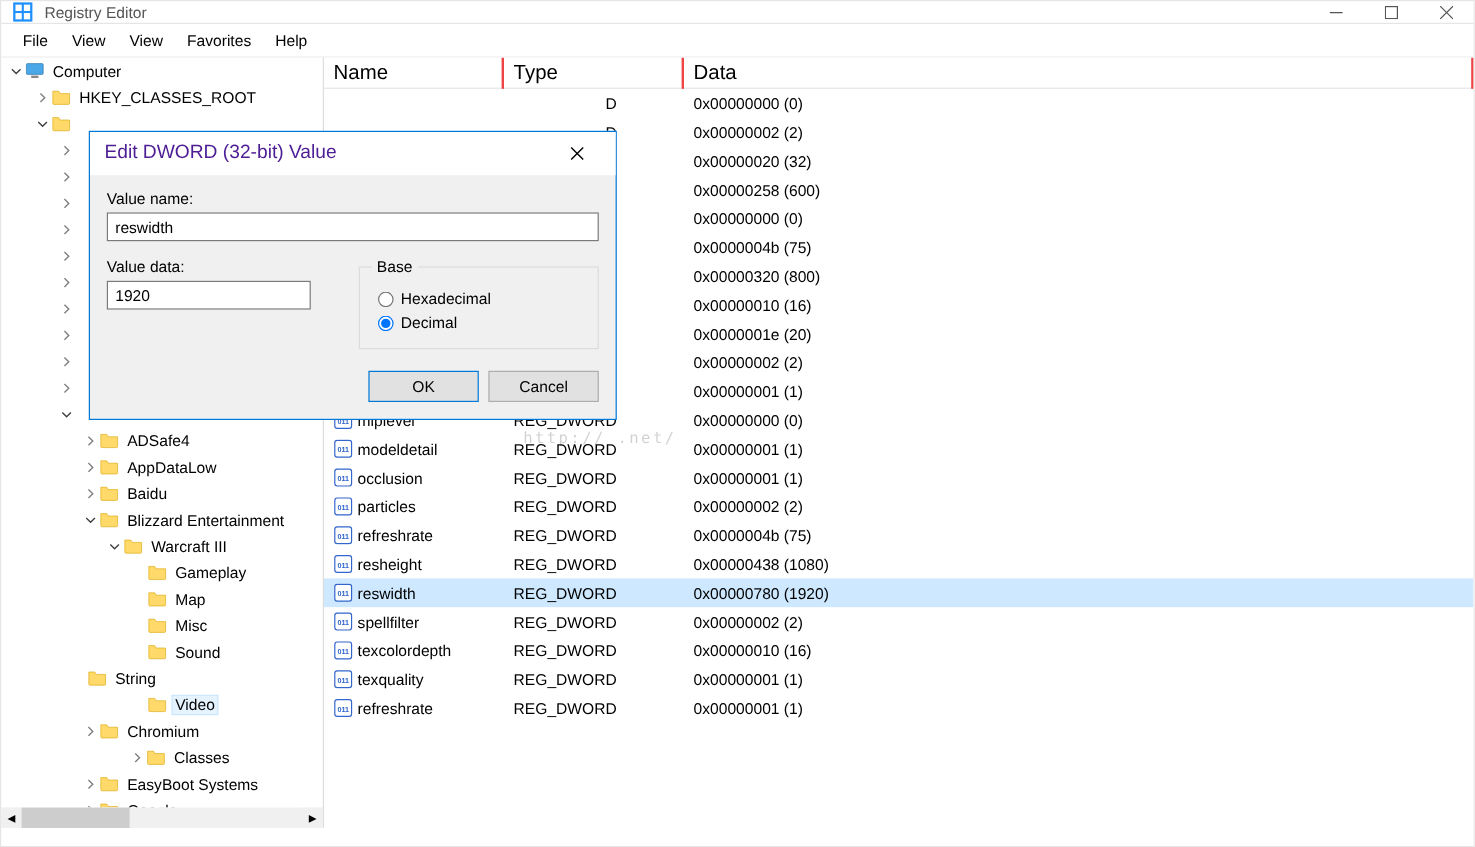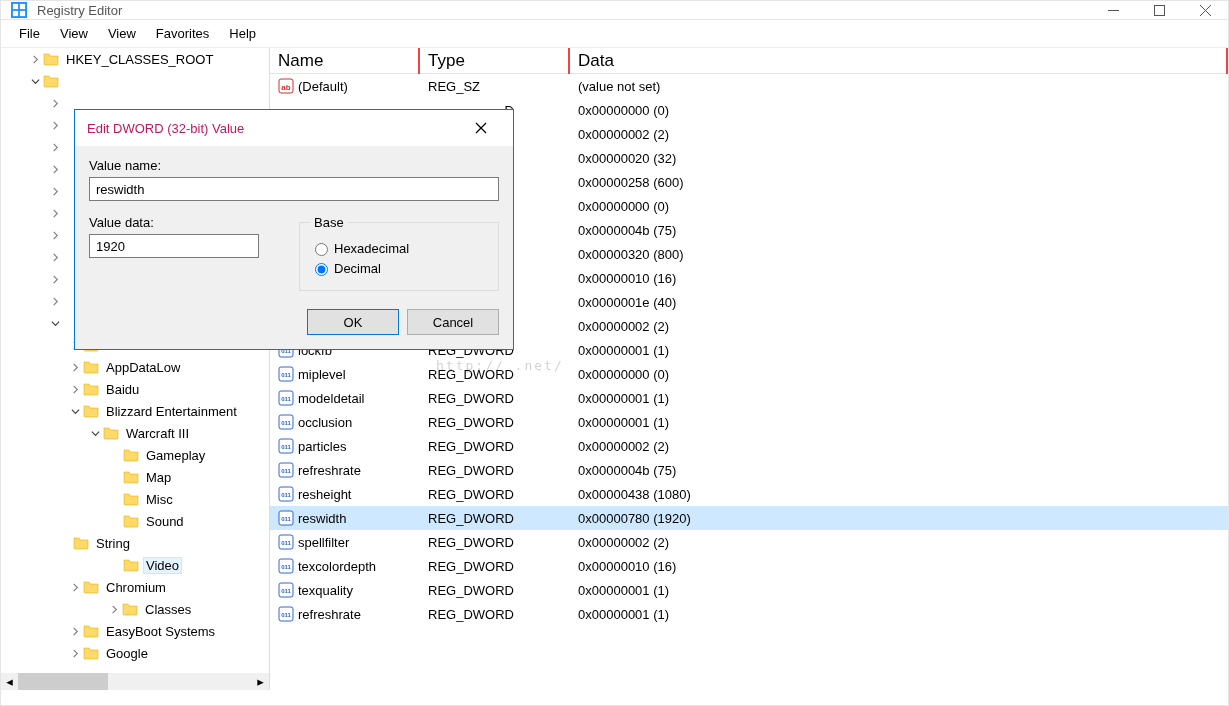--- a/index.html
+++ b/index.html
@@ -40,21 +40,21 @@
   .col-data { flex: 1; }
   .list-body { overflow: hidden; }
   .list-row { height: 24px; display: flex; align-items: center; }
   .list-row.selected { background: #cde8ff; }
   .list-row .cell { padding: 2px 8px; font-size: 13px; white-space: nowrap; overflow: hidden; display: flex; align-items: center; }
   .list-row .cell.col-name .value-icon { width: 16px; height: 16px; margin-right: 4px; flex-shrink: 0; display: inline-flex; }
   .list-row .cell.col-name .value-icon svg { width: 16px; height: 16px; }
   
   .dialog { position: absolute; left: 73px; top: 108px; width: 440px; background: #f0f0f0; border: 1px solid #0078d7; display: flex; flex-direction: column; }
   .dialog .dlg-titlebar { height: 36px; display: flex; align-items: center; padding: 0 12px; background: #fff; }
-  .dialog .dlg-title { font-size: 13px; color: #be185d; }
+  .dialog .dlg-title { font-size: 16px; color: #4c1d95; }
   .dialog .dlg-close { margin-left: auto; width: 40px; height: 36px; display: flex; align-items: center; justify-content: center; }
   .dialog .dlg-body { padding: 12px 14px 14px 14px; }
   .dialog label.lbl { font-size: 13px; display: block; margin-bottom: 4px; }
   .dialog input[type="text"] { width: 100%; height: 24px; padding: 2px 6px; font-size: 13px; border: 1px solid #7a7a7a; background: #fff; font-family: inherit; }
   .dialog input[readonly] { background: #fff; }
   .dialog .row2 { display: flex; margin-top: 14px; gap: 40px; }
   .dialog .row2 .left { width: 170px; }
   .dialog .row2 .right { flex: 1; }
   .dialog fieldset { border: 1px solid #dcdcdc; padding: 6px 10px 10px 10px; margin: 0; }
   .dialog legend { font-size: 13px; padding: 0 4px; }
@@ -105,20 +105,34 @@
     <span>View</span>
     <span>View</span>
     <span>Favorites</span>
     <span>Help</span>
   </div>
 
   <div class="content">
 
     <div class="tree-pane">
       <div class="tree-pane-inner" id="tree-body">
+          <div class="tree-row" style="padding-left: 4px;">
+            <span class="chev">
+              <svg viewBox="0 0 10 10">
+                <path d="M1 3 L5 7 L9 3" fill="none" stroke="#404040" stroke-width="1.3"></path>
+              </svg>
+            </span>
+            <span class="folder-icon">
+              <svg viewBox="0 0 16 16">
+                <rect x="1" y="2" width="14" height="9" rx="1" fill="#4aa8e8" stroke="#2a6aa0" stroke-width="0.5"></rect>
+                <rect x="5" y="12" width="6" height="2" fill="#888"></rect>
+              </svg>
+            </span>
+            <span class="label">Computer</span>
+          </div>
           <div class="tree-row" style="padding-left: 26px;">
             <span class="chev">
               <svg viewBox="0 0 10 10">
                 <path d="M3 1 L7 5 L3 9" fill="none" stroke="#808080" stroke-width="1.3"></path>
               </svg>
             </span>
             <span class="folder-icon">
               <svg viewBox="0 0 16 16">
                 <path d="M1 3h5l1 2h8v8a1 1 0 0 1-1 1H2a1 1 0 0 1-1-1z" fill="#ffd96a" stroke="#d9a400" stroke-width="0.5"></path>
               </svg>
@@ -408,33 +422,20 @@
 
     <div class="list-pane">
       <div class="list-header">
         <div class="col col-name">Name</div>
         <div class="col col-type">Type</div>
         <div class="col col-data">Data</div>
       </div>
       <div class="list-body" id="list-body">
           <div class="list-row">
             <div class="cell col-name">
-              <span class="value-icon">
-                <svg viewBox="0 0 16 16">
-                  <rect x="1" y="1" width="14" height="14" rx="2" fill="#fff" stroke="#cc3333" stroke-width="1"></rect>
-                  <text x="8" y="12" font-size="8" text-anchor="middle" fill="#cc3333" font-weight="bold">ab</text>
-                </svg>
-              </span>
-              <span>(Default)</span>
-            </div>
-            <div class="cell col-type">REG_SZ</div>
-            <div class="cell col-data">(value not set)</div>
-          </div>
-          <div class="list-row">
-            <div class="cell col-name">
               <span></span>
             </div>
             <div class="cell col-type"><span style="visibility:hidden">REG_DWOR</span>D</div>
             <div class="cell col-data">0x00000000 (0)</div>
           </div>
           <div class="list-row">
             <div class="cell col-name">
               <span></span>
             </div>
             <div class="cell col-type"><span style="visibility:hidden">REG_DWOR</span>D</div>
@@ -480,21 +481,21 @@
               <span></span>
             </div>
             <div class="cell col-type"><span style="visibility:hidden">REG_DWOR</span>D</div>
             <div class="cell col-data">0x00000010 (16)</div>
           </div>
           <div class="list-row">
             <div class="cell col-name">
               <span></span>
             </div>
             <div class="cell col-type"><span style="visibility:hidden">REG_DWOR</span>D</div>
-            <div class="cell col-data">0x0000001e (40)</div>
+            <div class="cell col-data">0x0000001e (20)</div>
           </div>
           <div class="list-row">
             <div class="cell col-name">
               <span></span>
             </div>
             <div class="cell col-type"><span style="visibility:hidden">REG_DWOR</span>D</div>
             <div class="cell col-data">0x00000002 (2)</div>
           </div>
           <div class="list-row">
             <div class="cell col-name">

